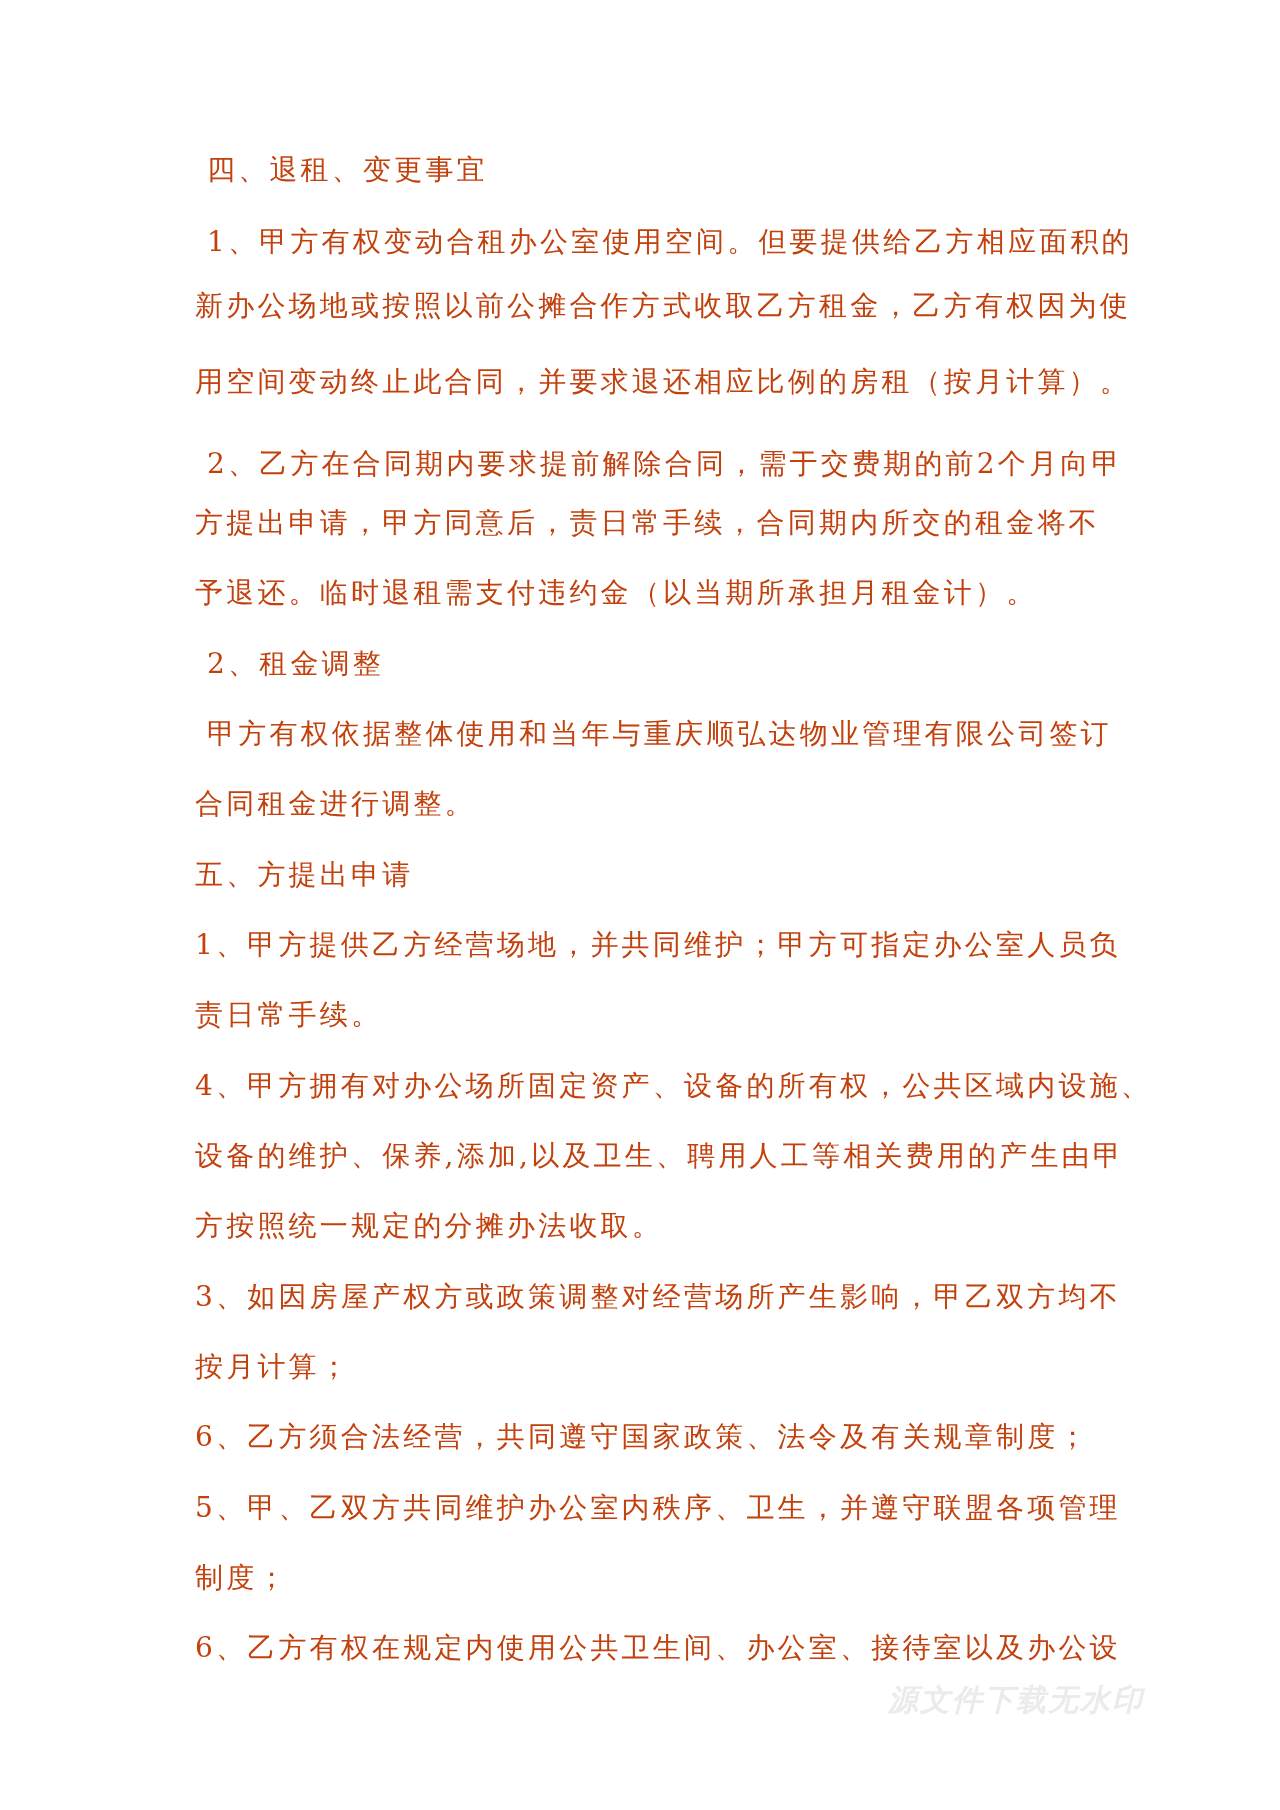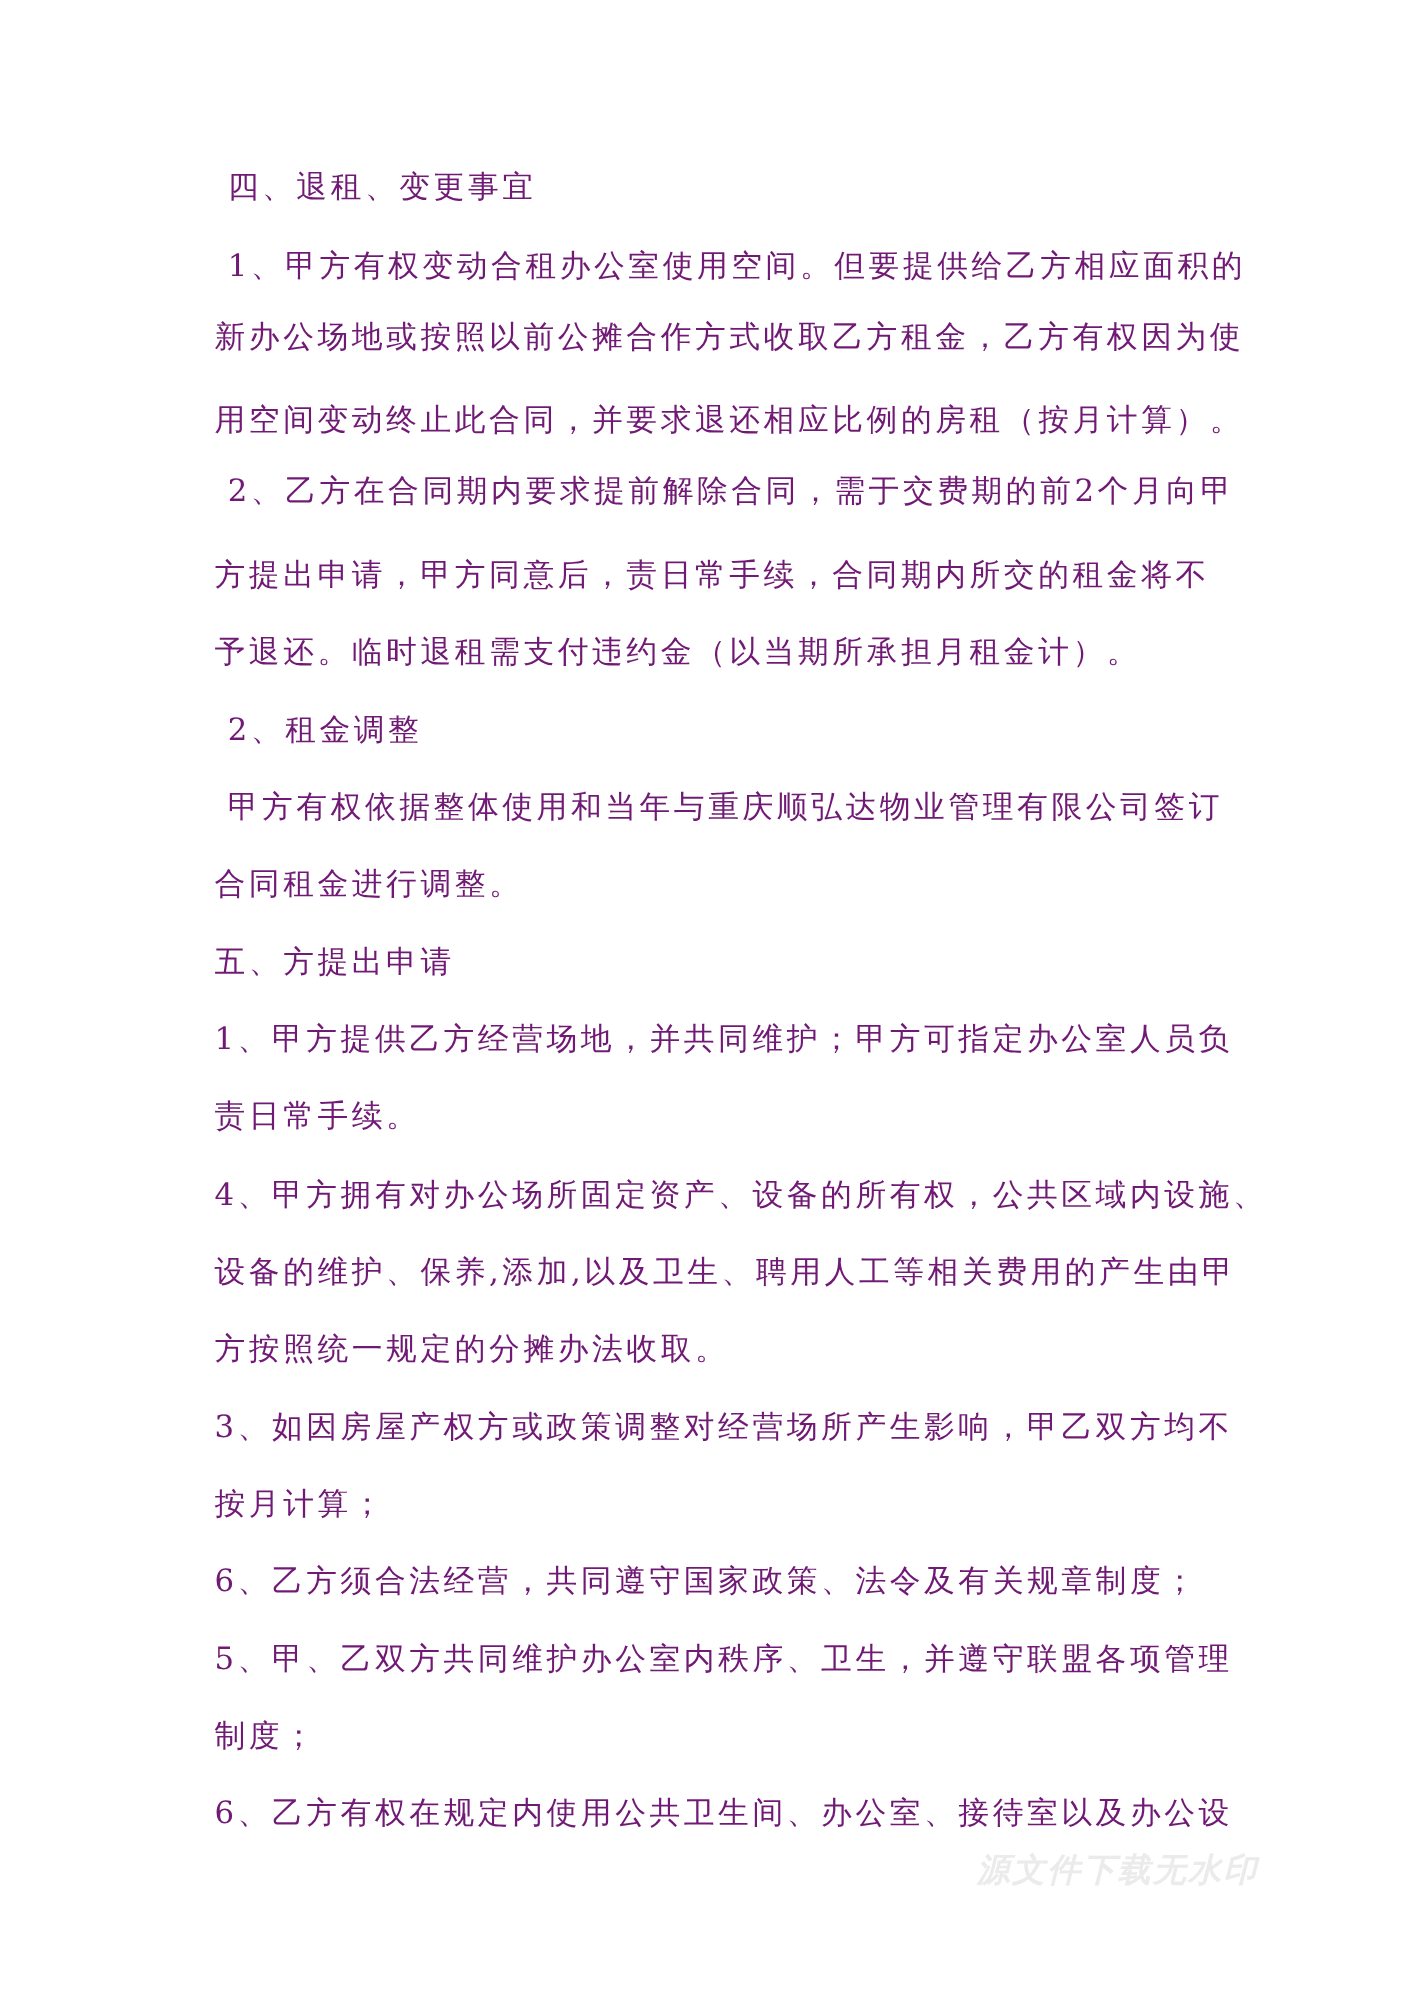--- a/index.html
+++ b/index.html
@@ -29,21 +29,21 @@
       top: 150px;
       width: 900px;
     }
     .line {
       position: absolute;
       left: 0;
       white-space: nowrap;
       font-size: 28px;
       line-height: 40px;
       letter-spacing: 3.2px;
-      color: #701a75;
+      color: #c2410c;
     }
     .indent {
       left: 12px;
     }
     .watermark {
       position: absolute;
       left: 880px;
       top: 1590px;
       width: 320px;
       height: 150px;
@@ -76,21 +76,21 @@
   </style>
 </head>
 <body>
 
 <div class="page">
   <div class="content" id="doc-body">
     <div class="line indent" style="top:0px">四、退租、变更事宜</div>
     <div class="line indent" style="top:72px">1、甲方有权变动合租办公室使用空间。但要提供给乙方相应面积的</div>
     <div class="line" style="top:136px">新办公场地或按照以前公摊合作方式收取乙方租金，乙方有权因为使</div>
     <div class="line" style="top:212px">用空间变动终止此合同，并要求退还相应比例的房租（按月计算）。</div>
-    <div class="line indent" style="top:276px">2、乙方在合同期内要求提前解除合同，需于交费期的前2个月向甲</div>
+    <div class="line indent" style="top:294px">2、乙方在合同期内要求提前解除合同，需于交费期的前2个月向甲</div>
     <div class="line" style="top:353px">方提出申请，甲方同意后，责日常手续，合同期内所交的租金将不</div>
     <div class="line" style="top:423px">予退还。临时退租需支付违约金（以当期所承担月租金计）。</div>
     <div class="line indent" style="top:494px">2、租金调整</div>
     <div class="line indent" style="top:564px">甲方有权依据整体使用和当年与重庆顺弘达物业管理有限公司签订</div>
     <div class="line" style="top:634px">合同租金进行调整。</div>
     <div class="line" style="top:705px">五、方提出申请</div>
     <div class="line" style="top:775px">1、甲方提供乙方经营场地，并共同维护；甲方可指定办公室人员负</div>
     <div class="line" style="top:845px">责日常手续。</div>
     <div class="line" style="top:916px">4、甲方拥有对办公场所固定资产、设备的所有权，公共区域内设施、</div>
     <div class="line" style="top:986px">设备的维护、保养,添加,以及卫生、聘用人工等相关费用的产生由甲</div>

